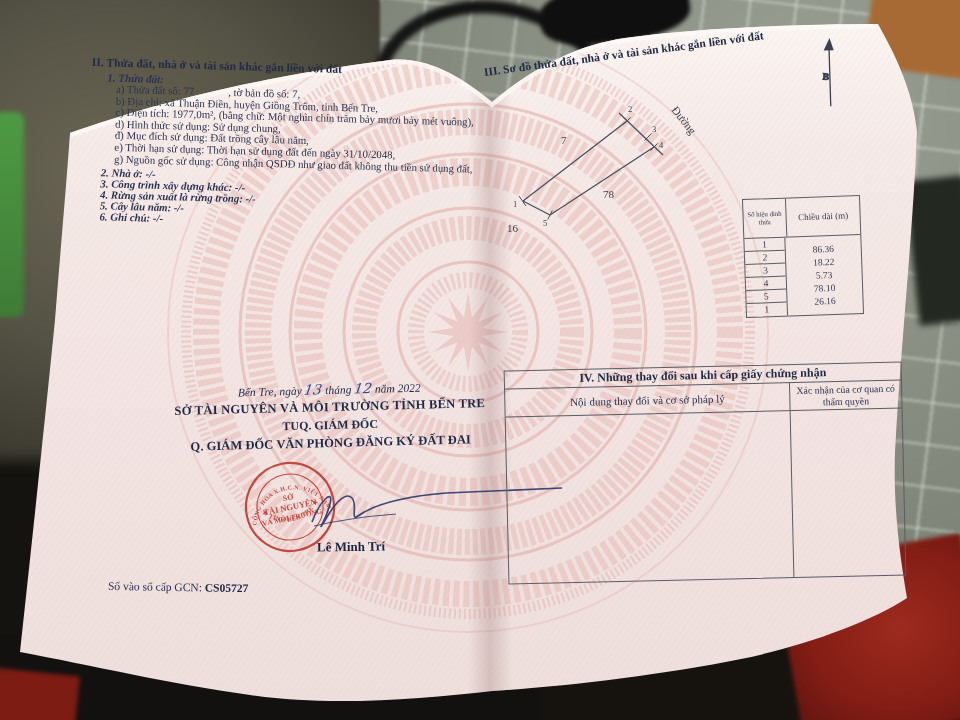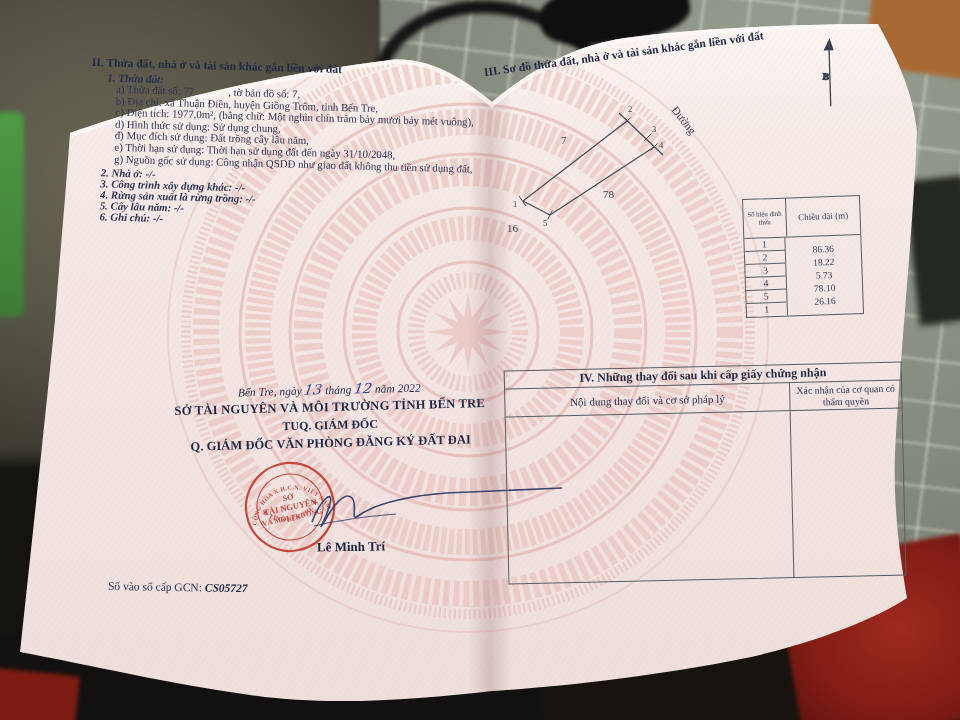--- a/index.html
+++ b/index.html
@@ -47,21 +47,21 @@
 
   .signing{left:140px;top:384px;width:380px;text-align:center;transform:rotate(-1.5deg);color:#1f2947;}
   .date-line{font-style:italic;font-size:11.5px;}
   .hand{color:#2e4a97;font-size:14px;font-style:italic;display:inline-block;transform:skewX(-10deg);
         font-family:"DejaVu Serif",serif;line-height:10px;}
   .dept{font-weight:700;font-size:12.6px;margin-top:4px;letter-spacing:.2px;}
   .title1{font-weight:700;font-size:12px;margin-top:3px;}
   .title2{font-weight:700;font-size:12.6px;margin-top:3px;}
   .signer{left:286px;top:539px;width:130px;text-align:center;font-weight:700;font-size:13px;color:#1c2440;transform:rotate(-1deg);}
   .registry{left:108px;top:581px;font-size:11.5px;color:#273052;transform:rotate(1deg);}
-  .registry b{font-weight:700;color:#1c2440;font-style:italic;}
+  .registry b{font-weight:700;color:#1c2440;}
 
   .sec3-heading{left:484px;top:66px;width:320px;font-weight:700;font-size:11.6px;color:#222b46;
     transform:rotate(-7.5deg);transform-origin:0 50%;}
 
   .compass{position:absolute;left:804px;top:34px;}
   .diagram{position:absolute;left:475px;top:92px;}
   .stamp{position:absolute;left:243px;top:461px;}
   .sig{position:absolute;left:300px;top:470px;}
 
   .vtable{position:absolute;left:744px;top:197px;width:116px;transform:rotate(-2deg);

